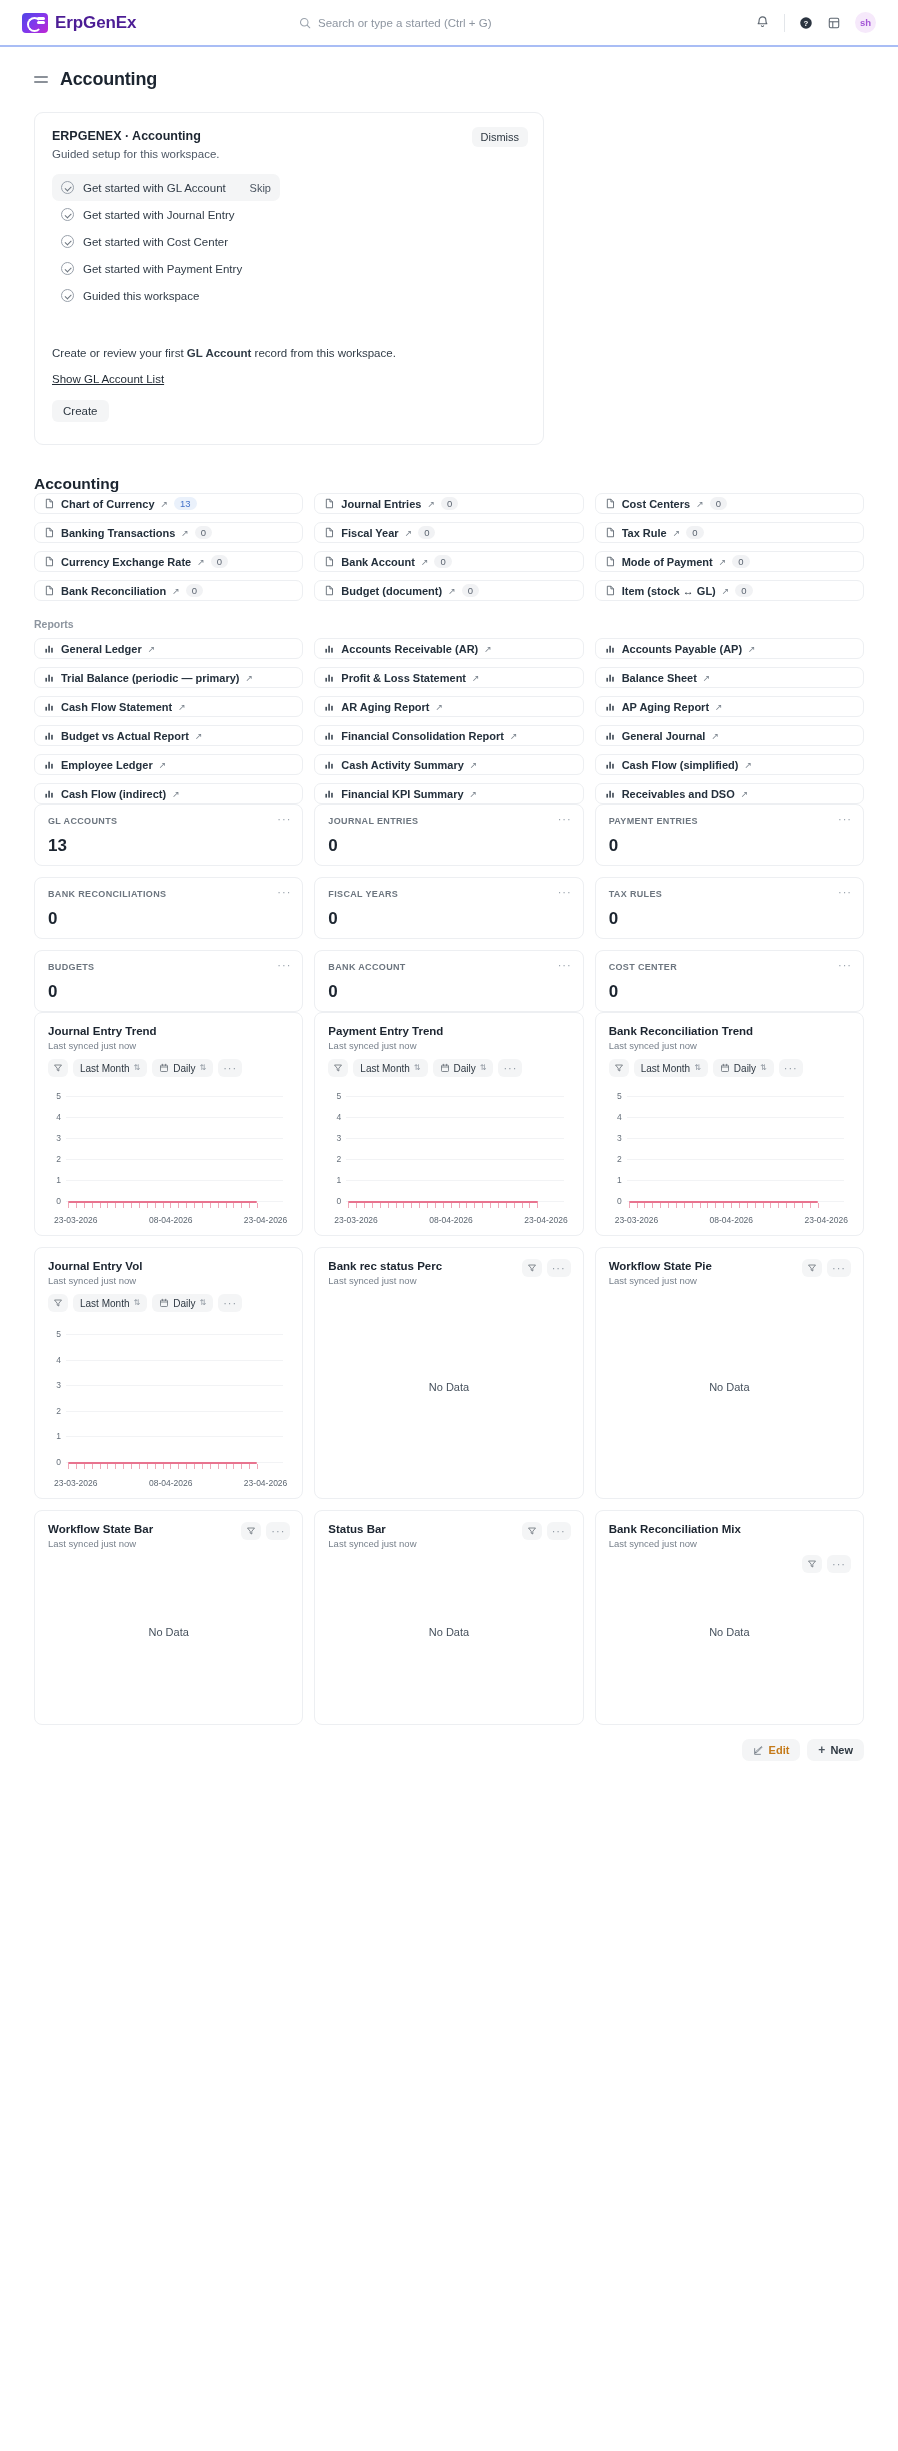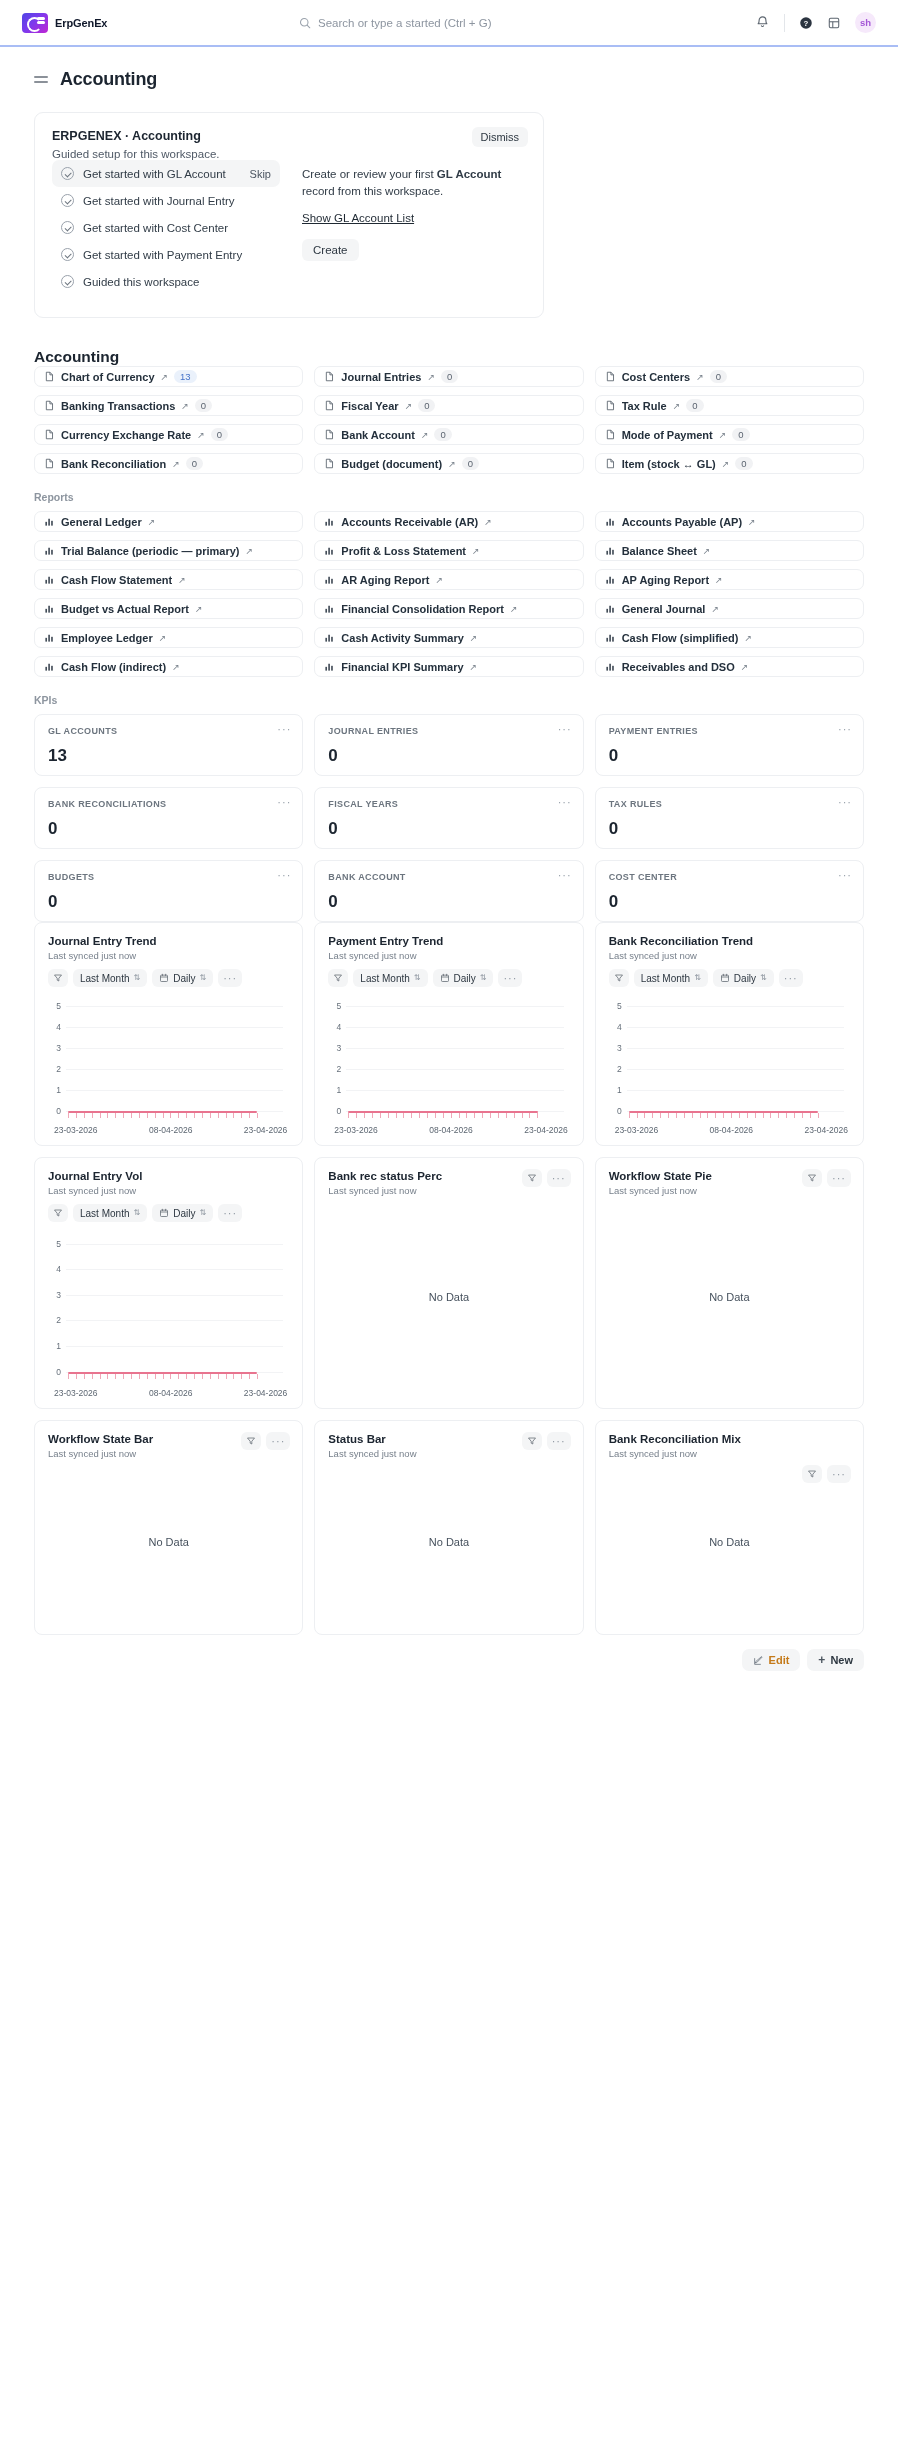--- a/index.html
+++ b/index.html
@@ -31,21 +31,21 @@
   .brand-logo::before {
     content: ""; position: absolute; left: 5px; top: 4px;
     width: 11px; height: 11px; border: 2px solid #fff; border-radius: 50%;
     border-right-color: transparent;
   }
   .brand-logo::after {
     content: ""; position: absolute; right: 3px; top: 4.5px;
     width: 8px; height: 2.5px; background: #fff; border-radius: 2px;
     box-shadow: 0 4px 0 0 #fff;
   }
-  .brand-name { font-size: 11px; font-weight: 700; color: #0f172a; letter-spacing: -0.1px; }
+  .brand-name { font-size: 17px; font-weight: 700; color: #4c1d95; letter-spacing: -0.1px; }
 
   .nav-search {
     position: absolute; left: 50%; transform: translateX(-50%);
     display: flex; align-items: center; gap: 7px;
     width: 300px;
   }
   .nav-search .ph { font-size: 11.5px; color: #8d95a0; white-space: nowrap; }
   .nav-right {
     margin-left: auto; display: flex; align-items: center; gap: 14px;
   }
@@ -75,21 +75,21 @@
     width: 510px;
     position: relative;
   }
   .onboard-title { font-size: 12.5px; font-weight: 700; color: #1c2530; }
   .onboard-sub { font-size: 11.5px; color: #4f5966; margin-top: 5px; }
   .dismiss-btn {
     position: absolute; right: 15px; top: 14px;
     font-size: 11px; color: #2d3741; background: #f4f5f6;
     padding: 4px 9px; border-radius: 6px; cursor: pointer;
   }
-  .onboard-body { display: flex; gap: 22px; }
+  .onboard-body { display: flex; margin-top: 14px; gap: 30px; flex-direction: column; }
   .steps { width: 228px; flex: none; }
   .step {
     display: flex; align-items: center; gap: 9px;
     padding: 7px 9px; border-radius: 7px; font-size: 11.5px; color: #313c47;
     cursor: pointer;
   }
   .step.active { background: #f4f5f6; }
   .step .skip { margin-left: auto; font-size: 11px; color: #4b5561; }
   .chk {
     width: 13px; height: 13px; flex: none; border-radius: 50%;
@@ -596,21 +596,20 @@
         <svg class="bar-ico" width="11" height="11" viewBox="0 0 16 16">
           <rect x="2" y="8.5" width="2.4" height="5.5" fill="#444e59"></rect>
           <rect x="6.2" y="4" width="2.4" height="10" fill="#444e59"></rect>
           <rect x="10.4" y="7" width="2.4" height="7" fill="#444e59"></rect>
         </svg>
         <span class="lbl">Receivables and DSO</span>
         <span class="arrow">↗</span>
       </div>
     </div>
 
-  <div class="group-label">KPIs</div>
   <div class="kpi-grid" id="kpi-grid">
       <div class="kpi">
         <span class="dots">···</span>
         <div class="kpi-label">GL ACCOUNTS</div>
         <div class="kpi-value">13</div>
       </div>
       <div class="kpi">
         <span class="dots">···</span>
         <div class="kpi-label">JOURNAL ENTRIES</div>
         <div class="kpi-value">0</div>

